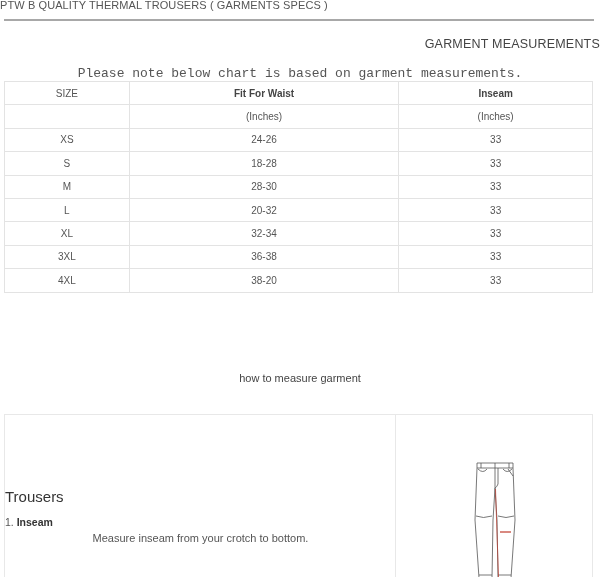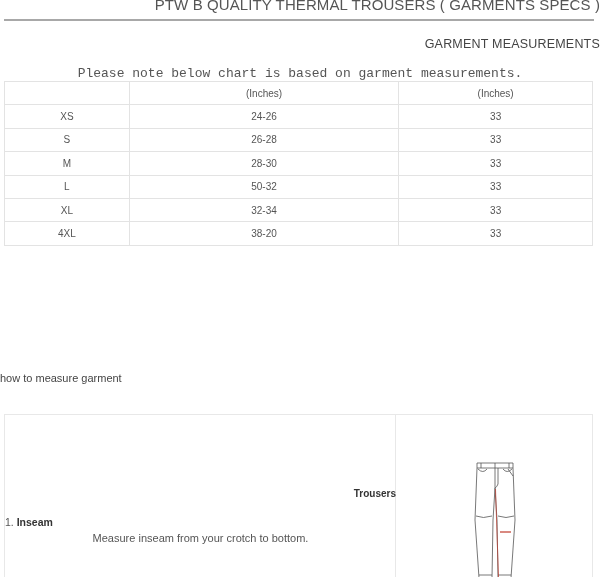--- a/index.html
+++ b/index.html
@@ -13,22 +13,22 @@
       overflow: hidden;
       position: relative;
       font-family: "Liberation Sans", sans-serif;
       color: #555555;
     }
     .top-title {
       position: absolute;
       top: 0;
       left: 0;
       width: 600px;
-      text-align: right;
-      font-size: 15px;
+      text-align: left;
+      font-size: 11px;
       color: #555555;
       line-height: 10px;
       letter-spacing: 0.1px;
     }
     .top-rule {
       position: absolute;
       top: 19px;
       left: 4px;
       width: 590px;
       height: 2px;
@@ -75,20 +75,21 @@
       color: #444444;
     }
     table.sizes col.c1 { width: 125px; }
     table.sizes col.c2 { width: 270px; }
     table.sizes col.c3 { width: 194px; }
     .how-to {
       position: absolute;
       top: 372px;
       left: 0;
       width: 600px;
+      text-align: center;
       font-size: 11px;
       color: #444444;
     }
     .measure-box {
       position: absolute;
       top: 414px;
       left: 4px;
       width: 589px;
       height: 170px;
       border: 1px solid #e8e8e8;
@@ -101,23 +102,23 @@
       width: 391px;
       height: 100%;
       border-right: 1px solid #e8e8e8;
       box-sizing: border-box;
     }
     .garment-name {
       position: absolute;
       top: 73px;
       left: 0;
       width: 391px;
-      text-align: right;
-      font-size: 10px;
-      font-weight: bold;
+      text-align: left;
+      font-size: 15px;
+      font-weight: normal;
       color: #333333;
     }
     .step {
       position: absolute;
       top: 101px;
       left: 0;
       width: 391px;
       text-align: left;
       font-size: 10.5px;
       color: #555555;
@@ -158,49 +159,59 @@
 <div class="note">Please note below chart is based on garment measurements.</div>
 
 <table class="sizes">
   <colgroup>
     <col class="c1">
       <col class="c2">
       <col class="c3">
   </colgroup>
   <thead>
     <tr>
+      <th>SIZE</th>
+      <th class="bold">Fit For Waist</th>
+      <th class="bold">Inseam</th>
+    </tr>
+    <tr>
       <td></td>
       <td>(Inches)</td>
       <td>(Inches)</td>
     </tr>
   </thead>
   <tbody>
     <tr>
       <td>XS</td>
       <td>24-26</td>
       <td>33</td>
     </tr>
     <tr>
       <td>S</td>
-      <td>26-28</td>
+      <td>18-28</td>
       <td>33</td>
     </tr>
     <tr>
       <td>M</td>
       <td>28-30</td>
       <td>33</td>
     </tr>
     <tr>
       <td>L</td>
-      <td>50-32</td>
+      <td>20-32</td>
       <td>33</td>
     </tr>
     <tr>
       <td>XL</td>
       <td>32-34</td>
+      <td>33</td>
+    </tr>
+    <tr>
+      <td>3XL</td>
+      <td>36-38</td>
       <td>33</td>
     </tr>
     <tr>
       <td>4XL</td>
       <td>38-20</td>
       <td>33</td>
     </tr>
   </tbody>
 </table>
 

